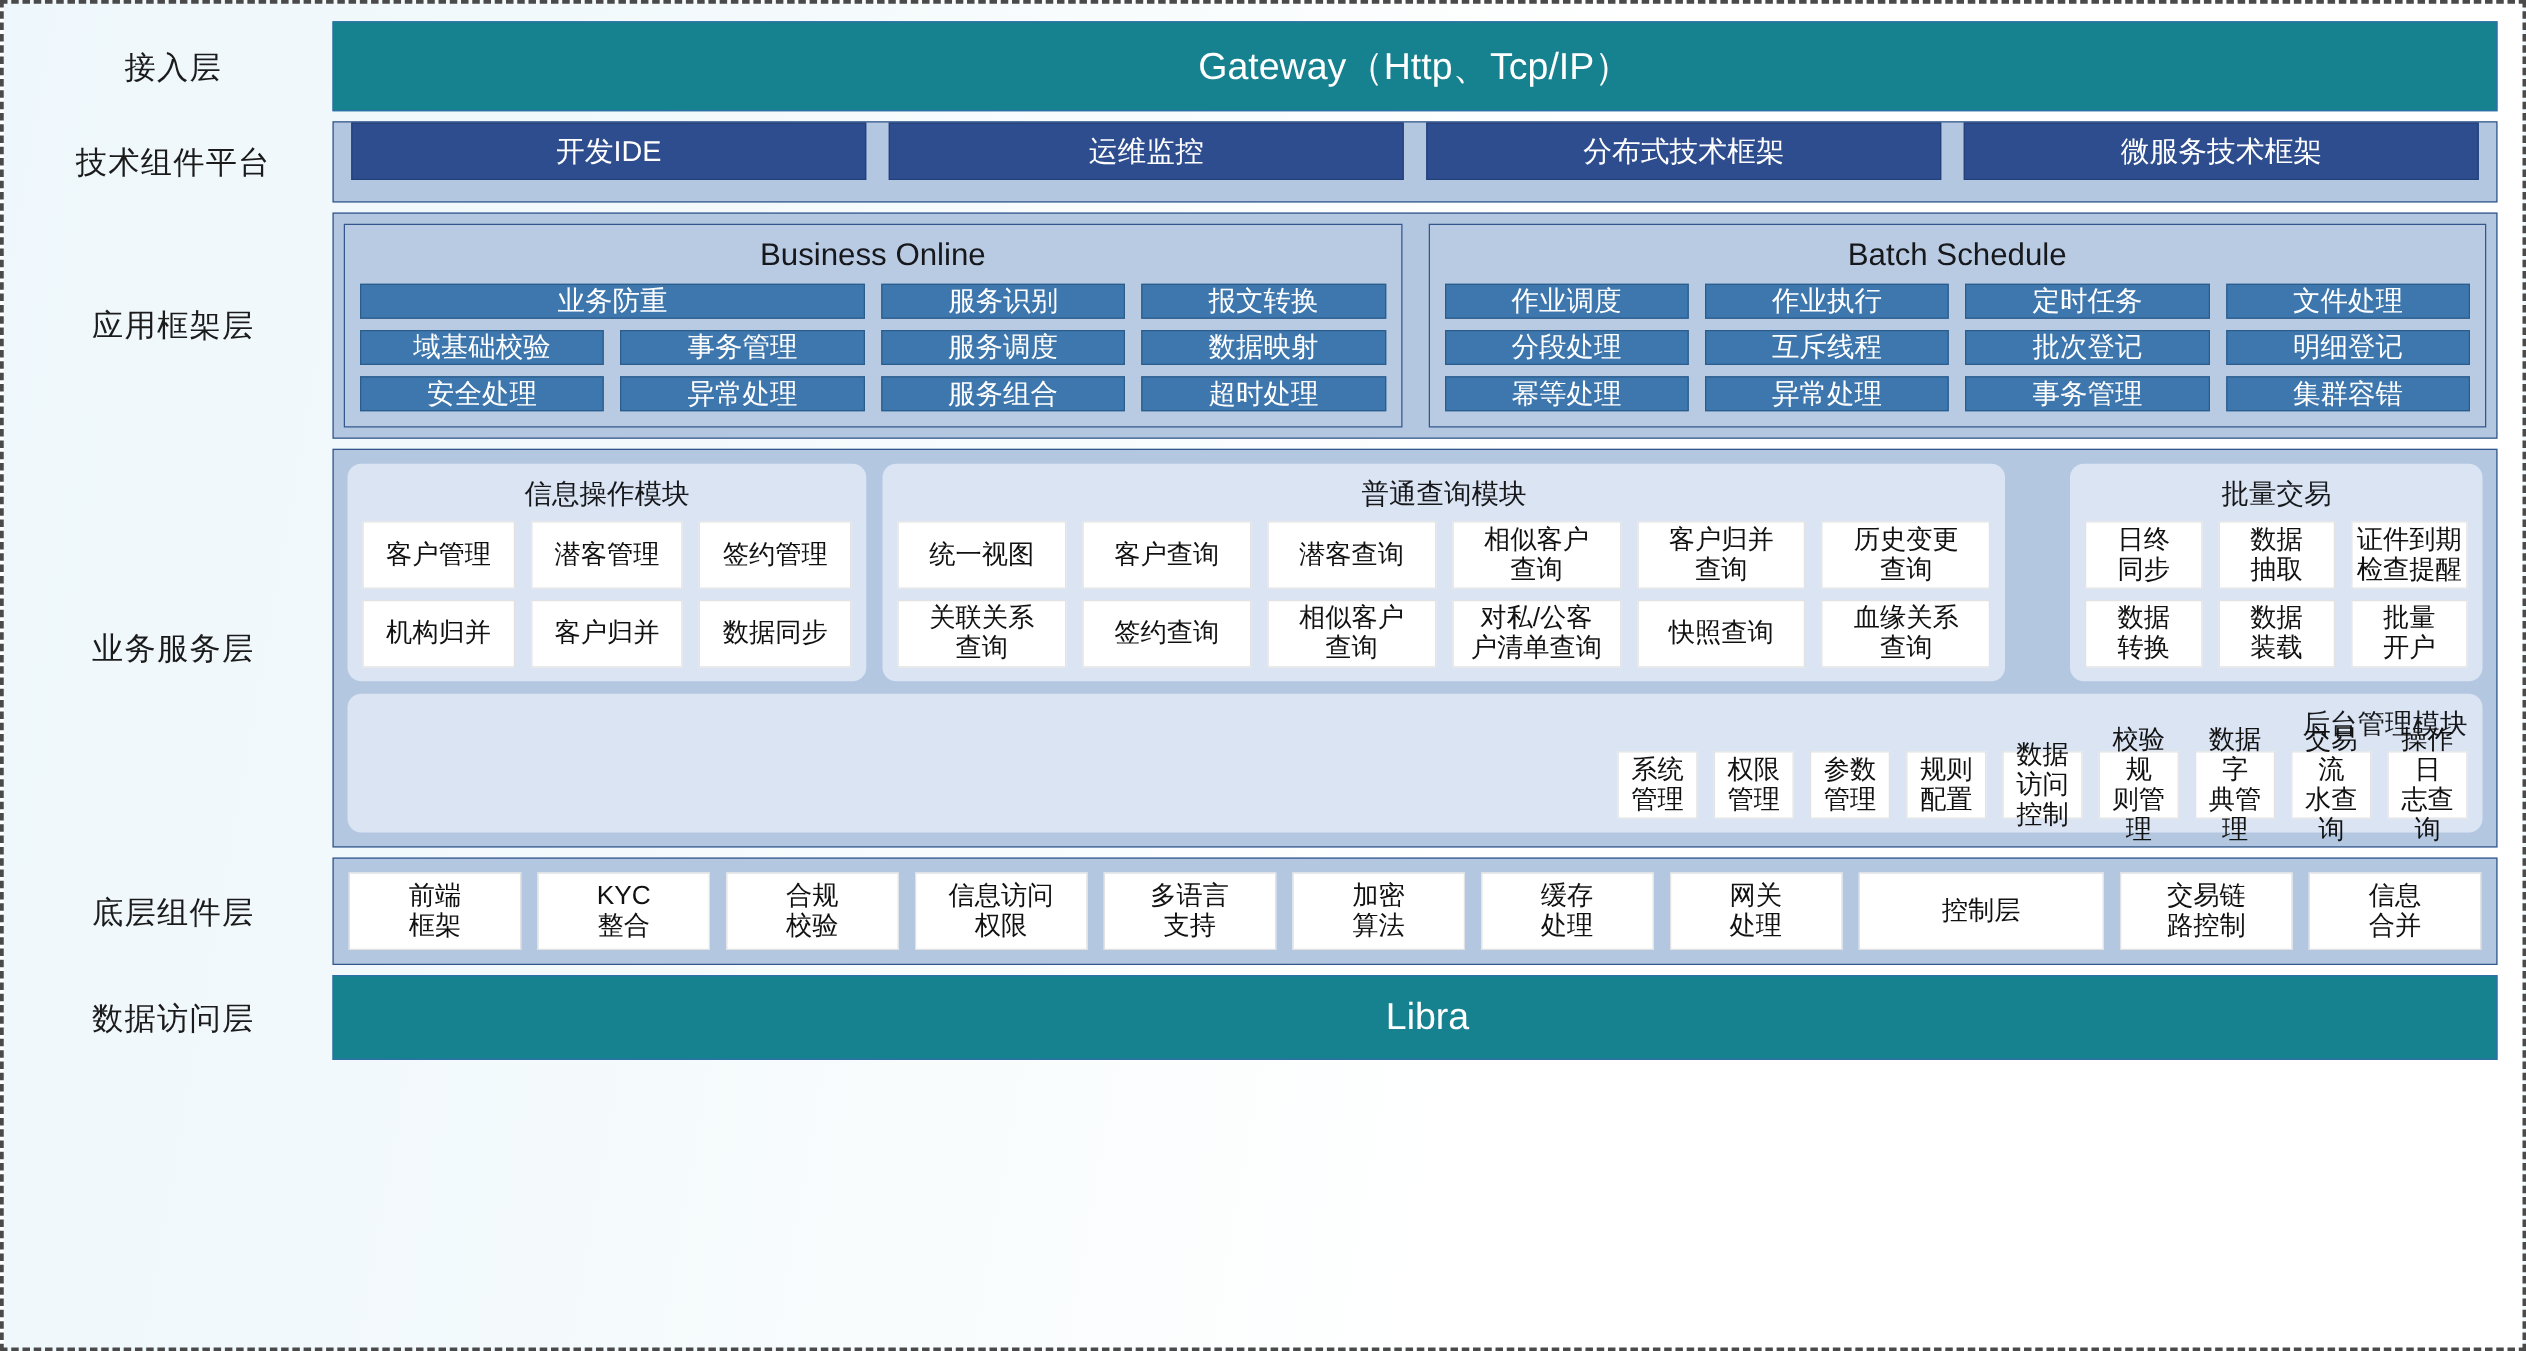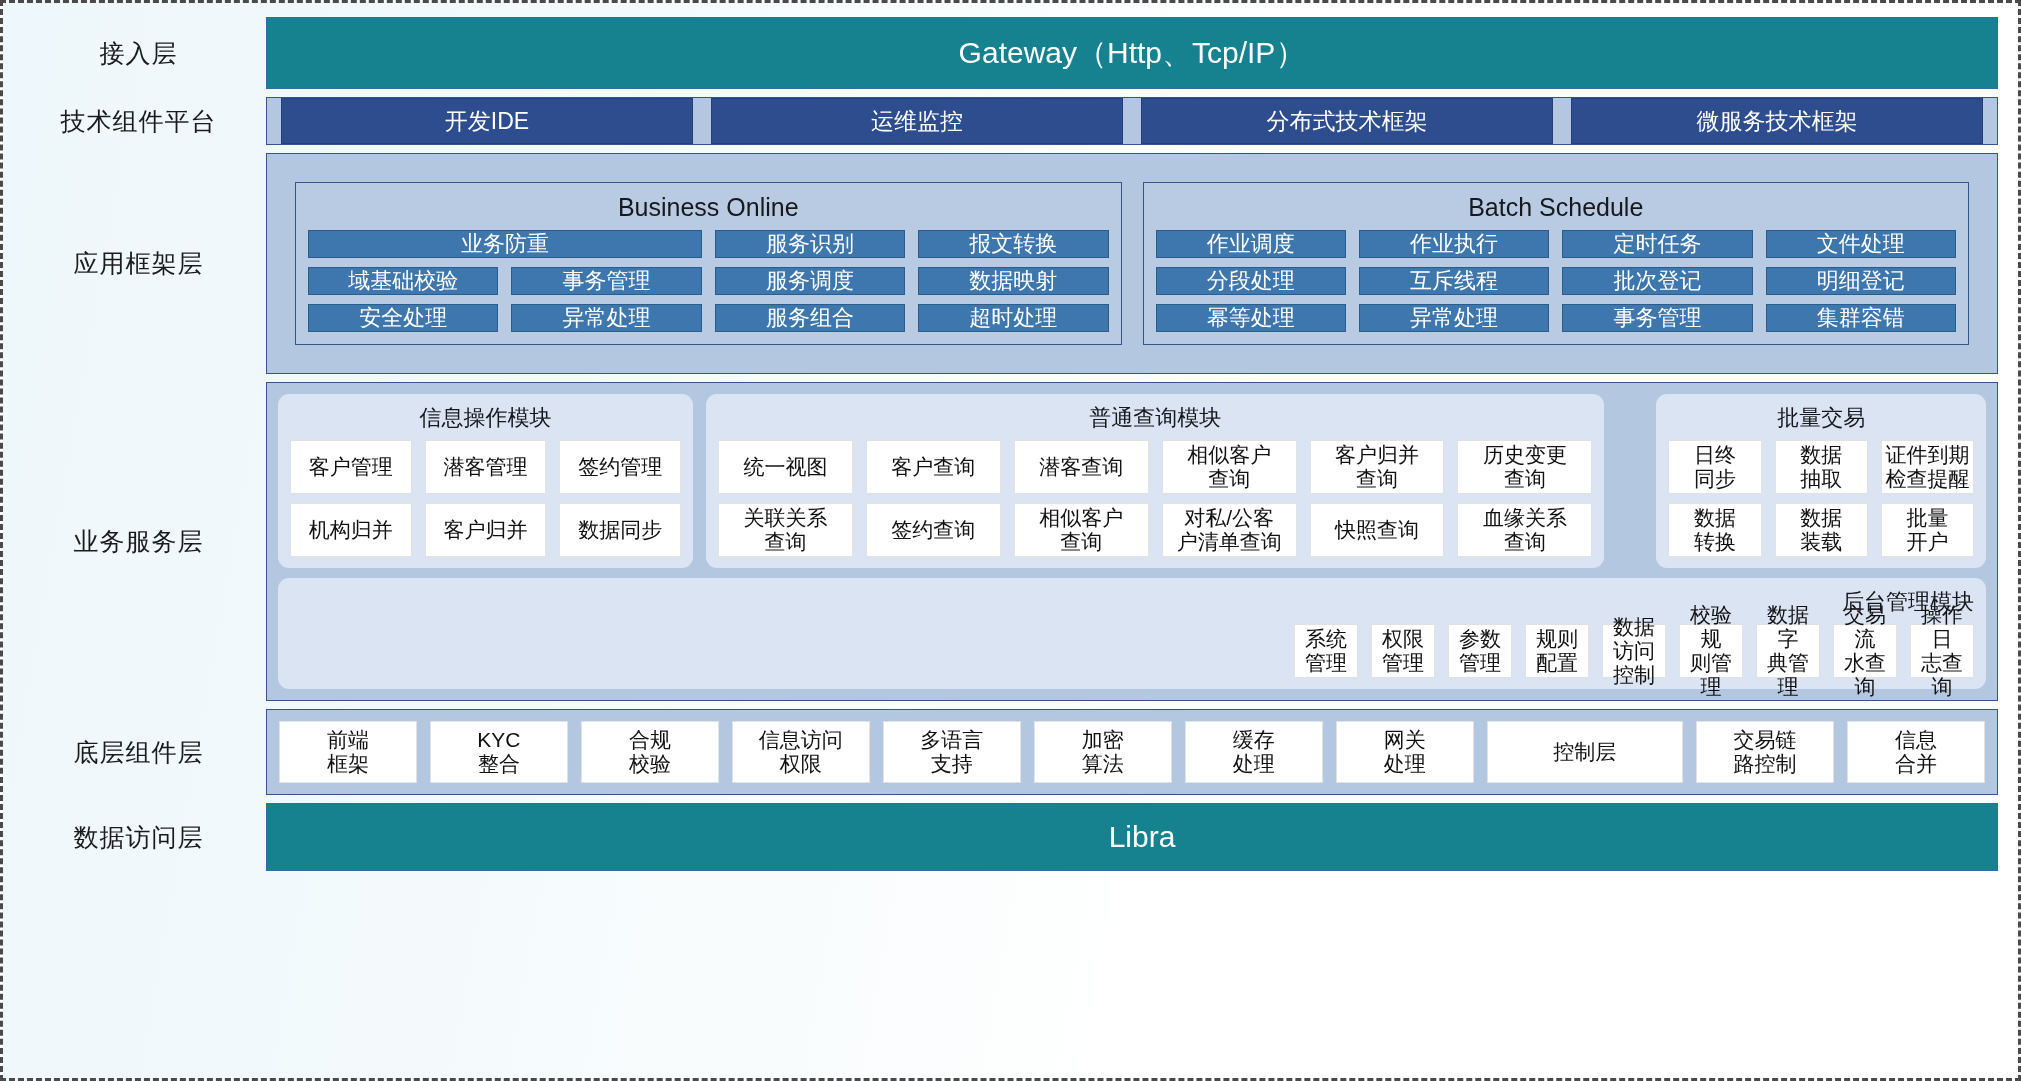--- a/index.html
+++ b/index.html
@@ -35,34 +35,34 @@
     color:#ffffff;font-size:30px;
     display:flex;align-items:center;justify-content:center;
     width:100%;box-sizing:border-box;
   }
   .band-access{height:72px;}
   .band-data{height:68px;padding-left:20px;}
 
   
   .tech-panel{
     background:#b4c7e0;border:1px solid #33578c;
-    display:flex;align-items:center;justify-content:space-around;
-    height:48px;padding:0 14px;box-sizing:border-box;gap:18px;
+    display:flex;align-items:flex-start;justify-content:space-around;
+    height:65px;padding:0 14px;box-sizing:border-box;gap:18px;
   }
   .tech-btn{
     background:#2e4d8e;color:#fff;font-size:23px;
     flex:1 1 0;height:44px;
     display:flex;align-items:center;justify-content:center;
     border:1px solid #24407a;
   }
 
   
   .app-panel{
     background:#b4c7e0;border:1px solid #33578c;
-    display:flex;gap:21px;padding:28px;box-sizing:border-box;
+    display:flex;gap:21px;padding:8px;box-sizing:border-box;
   }
   .app-group{
     flex:1 1 0;min-width:0;
     background:#b9cbe3;border:1px solid #33578c;
     padding:8px 12px 12px;box-sizing:border-box;
   }
   .app-group-title{
     text-align:center;font-size:25px;color:#16181c;
     padding:2px 0 8px;
   }

